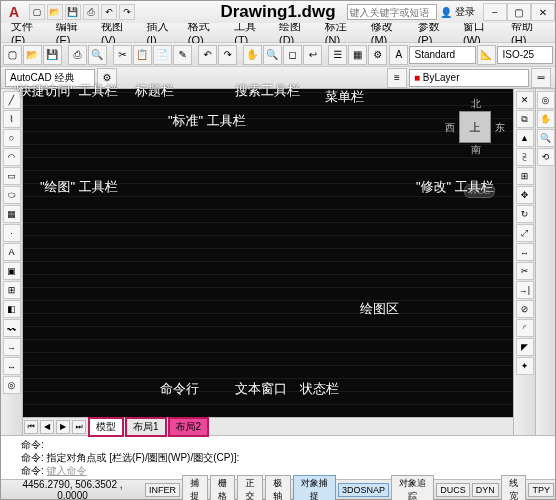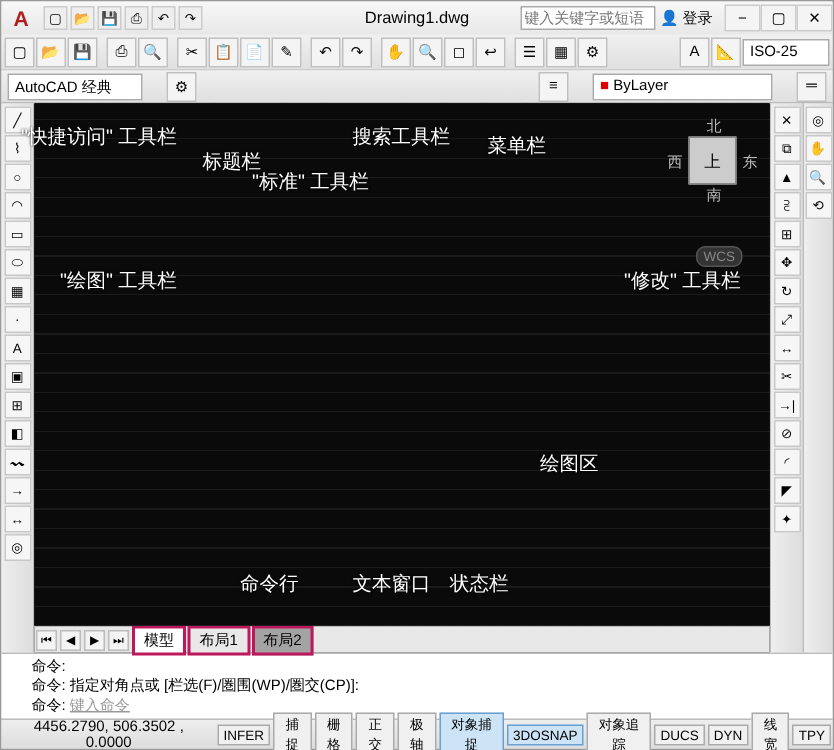--- a/index.html
+++ b/index.html
@@ -2,33 +2,33 @@
 <html><head>
 <meta charset="utf-8">
 <style>
   * { margin: 0; padding: 0; box-sizing: border-box; font-family: "Microsoft YaHei", sans-serif; }
   body { width: 556px; height: 500px; background: #f0f0f0; overflow: hidden; position: relative; }
   .window { display: flex; flex-direction: column; height: 100%; border: 1px solid #999; }
   .titlebar { height: 22px; background: linear-gradient(#f8f8f8, #e8e8e8); display: flex; align-items: center; font-size: 11px; position: relative; }
   .app-icon { width: 18px; height: 18px; margin: 0 4px; color: #b02020; font-weight: bold; font-size: 14px; display: flex; align-items: center; justify-content: center; }
   .qat { display: flex; gap: 2px; margin-left: 2px; }
   .qat-btn { width: 16px; height: 16px; background: #eee; border: 1px solid #ccc; font-size: 9px; display: flex; align-items: center; justify-content: center; }
-  .title-text { position: absolute; left: 50%; transform: translateX(-50%); font-size: 11px; }
+  .title-text { position: absolute; left: 50%; transform: translateX(-50%); font-size: 17px; font-weight: bold; }
   .search-box { margin-left: auto; width: 90px; height: 16px; border: 1px solid #aaa; background: #fff; font-size: 10px; color: #999; padding: 0 2px; }
   .login { margin: 0 4px; font-size: 10px; display: flex; align-items: center; gap: 2px; }
   .win-controls { display: flex; gap: 0; margin-left: 4px; }
   .win-btn { width: 24px; height: 18px; border: 1px solid #ccc; background: #f4f4f4; font-size: 10px; display: flex; align-items: center; justify-content: center; }
   .close-btn { background: #f4f4f4; }
   .menubar { height: 20px; background: linear-gradient(#f4f4f4, #e4e4e4); display: flex; align-items: center; font-size: 11px; padding: 0 4px; border-bottom: 1px solid #ccc; }
   .menu-item { padding: 0 6px; cursor: default; }
   .toolbar-row { height: 24px; background: linear-gradient(#f0f0f0, #e0e0e0); display: flex; align-items: center; gap: 1px; padding: 0 2px; border-bottom: 1px solid #ccc; }
   .tbtn { width: 20px; height: 20px; border: 1px solid #c0c0c0; background: #f4f4f4; display: flex; align-items: center; justify-content: center; font-size: 10px; }
   .tsep { width: 4px; }
   .combo { height: 18px; border: 1px solid #aaa; background: #fff; font-size: 10px; display: flex; align-items: center; padding: 0 4px; }
-  .workspace-row { height: 22px; background: linear-gradient(#f0f0f0, #e0e0e0); display: flex; align-items: center; padding: 0 4px; gap: 16px; border-bottom: 1px solid #bbb; }
+  .workspace-row { height: 22px; background: linear-gradient(#f0f0f0, #e0e0e0); display: flex; align-items: center; padding: 0 4px; gap: 2px; border-bottom: 1px solid #bbb; }
   .mid { flex: 1; display: flex; min-height: 0; }
   .side-tb { width: 22px; background: linear-gradient(90deg,#eee,#ddd); display: flex; flex-direction: column; gap: 1px; padding: 2px 0; align-items: center; border-right: 1px solid #bbb; }
   .side-tb.right { border-left: 1px solid #bbb; border-right: none; }
   .sbtn { width: 18px; height: 18px; border: 1px solid #c8c8c8; background: #f6f6f6; font-size: 9px; display: flex; align-items: center; justify-content: center; }
   .canvas-wrap { flex: 1; display: flex; flex-direction: column; background: #000; position: relative; }
   .draw-area { flex: 1; background: #000; position: relative; background-image:
     repeating-linear-gradient(0deg, #0a0a0a 0, #0a0a0a 12px, #1a1a1a 12px, #1a1a1a 13px),
     repeating-linear-gradient(90deg, #0a0a0a 0, #0a0a0a 12px, #1a1a1a 12px, #1a1a1a 13px); }
   .viewcube { position: absolute; top: 8px; right: 8px; width: 60px; height: 60px; }
   .vc-face { position: absolute; top: 14px; left: 14px; width: 32px; height: 32px; background: #ccc; border: 1px solid #888; display: flex; align-items: center; justify-content: center; font-size: 11px; }
@@ -66,20 +66,34 @@
       <span>👤</span>
       <span>登录</span>
     </div>
     <div class="win-controls">
       <div class="win-btn">−</div>
       <div class="win-btn">▢</div>
       <div class="win-btn close-btn">✕</div>
     </div>
   </div>
 
+  <div class="menubar">
+    <span class="menu-item">文件(F)</span>
+    <span class="menu-item">编辑(E)</span>
+    <span class="menu-item">视图(V)</span>
+    <span class="menu-item">插入(I)</span>
+    <span class="menu-item">格式(O)</span>
+    <span class="menu-item">工具(T)</span>
+    <span class="menu-item">绘图(D)</span>
+    <span class="menu-item">标注(N)</span>
+    <span class="menu-item">修改(M)</span>
+    <span class="menu-item">参数(P)</span>
+    <span class="menu-item">窗口(W)</span>
+    <span class="menu-item">帮助(H)</span>
+  </div>
 
   <div class="toolbar-row">
     <div class="tbtn">▢</div>
     <div class="tbtn">📂</div>
     <div class="tbtn">💾</div>
     <div class="tsep"></div>
     <div class="tbtn">⎙</div>
     <div class="tbtn">🔍</div>
     <div class="tsep"></div>
     <div class="tbtn">✂</div>
@@ -93,20 +107,21 @@
     <div class="tbtn">✋</div>
     <div class="tbtn">🔍</div>
     <div class="tbtn">◻</div>
     <div class="tbtn">↩</div>
     <div class="tsep"></div>
     <div class="tbtn">☰</div>
     <div class="tbtn">▦</div>
     <div class="tbtn">⚙</div>
     <div style="flex:1"></div>
     <div class="tbtn">A</div>
+    <div class="combo" style="width:70px">Standard</div>
     <div class="tbtn">📐</div>
     <div class="combo" style="width:58px">ISO-25</div>
   </div>
 
   <div class="workspace-row">
     <div class="combo" style="width:90px">AutoCAD 经典</div>
     <div class="tbtn">⚙</div>
     <div style="flex:1"></div>
     <div class="tbtn">≡</div>
     <div class="combo" style="width:120px">
@@ -146,21 +161,21 @@
         </div>
         <div class="wcs-badge">WCS</div>
       </div>
       <div class="model-tabs">
         <div class="mt-btn">⏮</div>
         <div class="mt-btn">◀</div>
         <div class="mt-btn">▶</div>
         <div class="mt-btn">⏭</div>
         <div class="mt-tab">模型</div>
         <div class="mt-tab" style="background:#e8e8e8">布局1</div>
-        <div class="mt-tab" style="background:#a3a3a3">布局2</div>
+        <div class="mt-tab" style="background:#ec4899">布局2</div>
       </div>
     </div>
 
     <div class="side-tb right">
       <div class="sbtn">✕</div>
       <div class="sbtn">⧉</div>
       <div class="sbtn">▲</div>
       <div class="sbtn">⫔</div>
       <div class="sbtn">⊞</div>
       <div class="sbtn">✥</div>
@@ -203,21 +218,21 @@
     <div class="sb-btn active">3DOSNAP</div>
     <div class="sb-btn">对象追踪</div>
     <div class="sb-btn">DUCS</div>
     <div class="sb-btn">DYN</div>
     <div class="sb-btn">线宽</div>
     <div class="sb-btn">TPY</div>
   </div>
 </div>
 
 <div class="ann" style="top:82px;left:14px">"快捷访问" 工具栏</div>
-<div class="ann" style="top:99px;left:135px">标题栏</div>
+<div class="ann" style="top:82px;left:135px">标题栏</div>
 <div class="ann" style="top:112px;left:168px">"标准" 工具栏</div>
 <div class="ann" style="top:82px;left:235px">搜索工具栏</div>
 <div class="ann" style="top:88px;left:325px">菜单栏</div>
 <div class="ann" style="top:178px;left:40px">"绘图" 工具栏</div>
 <div class="ann" style="top:178px;left:416px">"修改" 工具栏</div>
 <div class="ann" style="top:300px;left:360px">绘图区</div>
 <div class="ann" style="top:380px;left:160px">命令行</div>
 <div class="ann" style="top:380px;left:235px">文本窗口</div>
 <div class="ann" style="top:380px;left:300px">状态栏</div>
 

